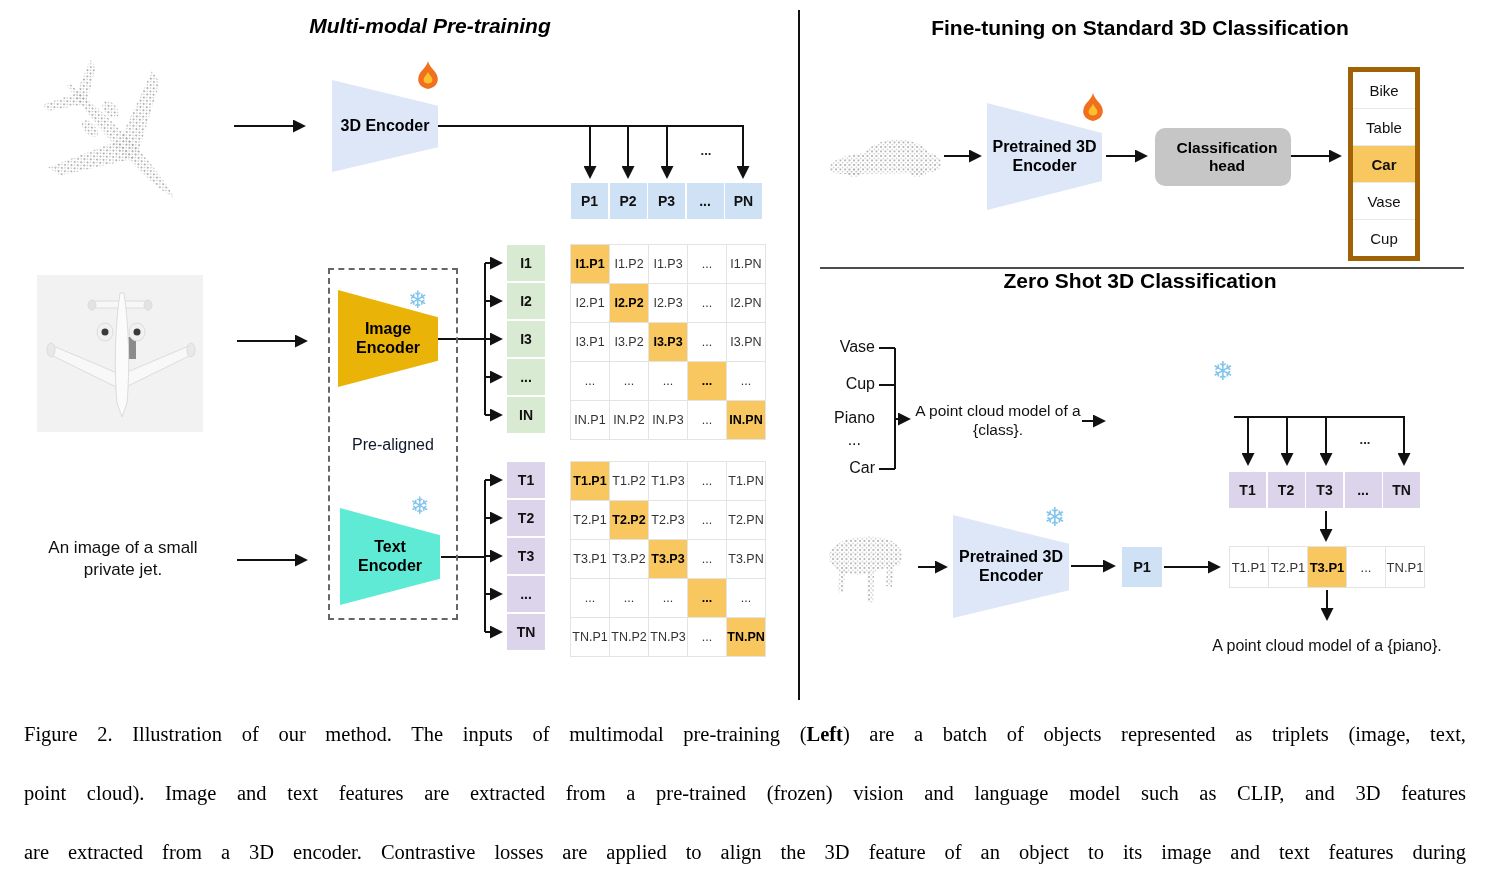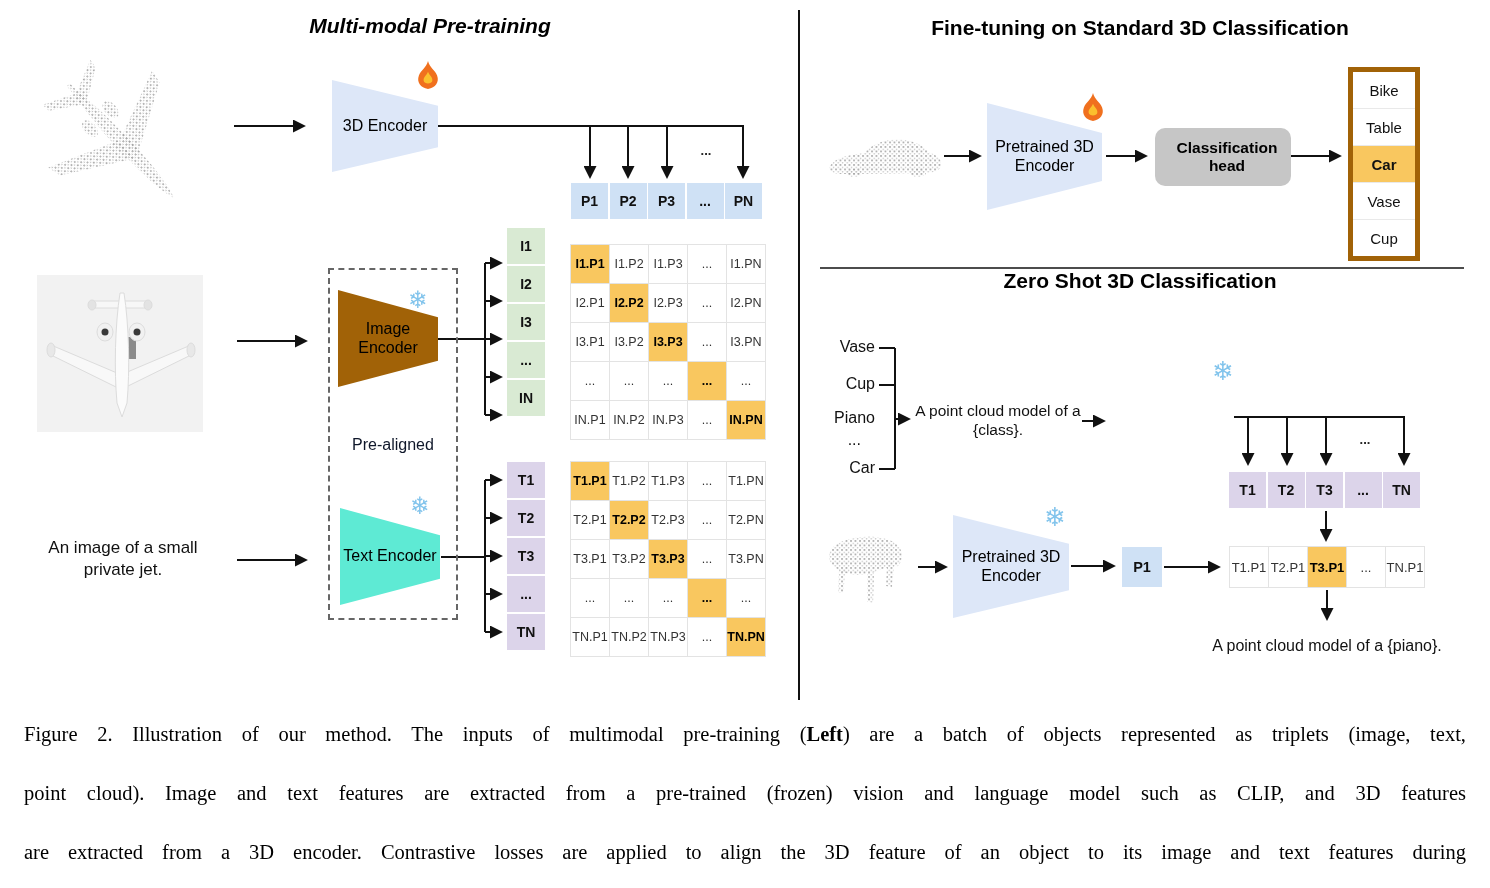--- a/index.html
+++ b/index.html
@@ -5,22 +5,22 @@
   html,body{margin:0;padding:0;background:#fff;}
   .page{position:relative;width:1490px;height:888px;background:#fff;overflow:hidden;
         font-family:"Liberation Sans",sans-serif;color:#111;}
   .abs{position:absolute;}
   .title{font-size:21px;font-weight:bold;text-align:center;color:#000;}
   .overlay{position:absolute;left:0;top:0;z-index:1;}
   .z2{z-index:2;}
   
   .trap{position:absolute;z-index:2;clip-path:polygon(0 0,100% 28%,100% 73%,0 100%);
         display:flex;align-items:center;justify-content:center;}
-  .trap-label{font-weight:normal;font-size:16px;line-height:1.15;text-align:center;color:#000;}
-  .t-blue{background:#dde7f8;} .t-green{background:#a16207;}
+  .trap-label{font-weight:bold;font-size:16px;line-height:1.15;text-align:center;color:#000;}
+  .t-blue{background:#dde7f8;} .t-green{background:#eab308;}
   .t-purple{background:#5eead4;} .t-lav{background:#e0d5e8;}
   
   .row5{position:absolute;z-index:2;display:grid;grid-template-columns:repeat(5,37px);gap:1.5px;}
   .row5 .cell{height:36px;}
   .col5{position:absolute;z-index:2;display:grid;grid-template-rows:repeat(5,36px);gap:2px;width:38px;}
   .cell{display:flex;align-items:center;justify-content:center;font-weight:bold;font-size:14px;color:#111;}
   .blue{background:#cfe1f5;} .green{background:#d9ead3;} .purple{background:#dcd4ea;}
   
   .matrix{position:absolute;z-index:2;display:grid;grid-template-columns:repeat(5,38px);
           grid-auto-rows:38px;gap:1px;background:#e3e3e3;border:1px solid #e3e3e3;}
@@ -166,21 +166,21 @@
 
   <div class="dots" style="left:695px;top:143px;width:22px;">...</div>
 
   <div id="p-row" class="row5" style="left:571px;top:183px;">
       <div class="cell blue">P1</div>
       <div class="cell blue">P2</div>
       <div class="cell blue">P3</div>
       <div class="cell blue">...</div>
       <div class="cell blue">PN</div>
     </div>
-  <div id="i-col" class="col5" style="left:507px;top:228px;">
+  <div id="i-col" class="col5" style="left:507px;top:245px;">
       <div class="cell green">I1</div>
       <div class="cell green">I2</div>
       <div class="cell green">I3</div>
       <div class="cell green">...</div>
       <div class="cell green">IN</div>
     </div>
   <div id="i-matrix" class="matrix" style="left:570px;top:244px;">
       <div class="mcell hl">I1.P1</div>
       <div class="mcell">I1.P2</div>
       <div class="mcell">I1.P3</div>

